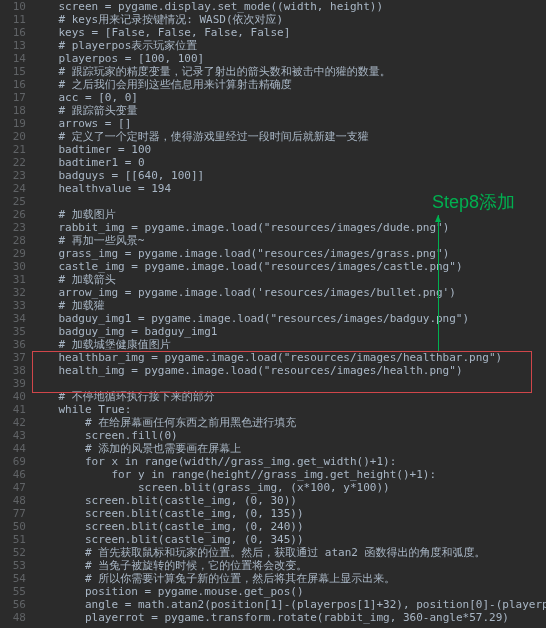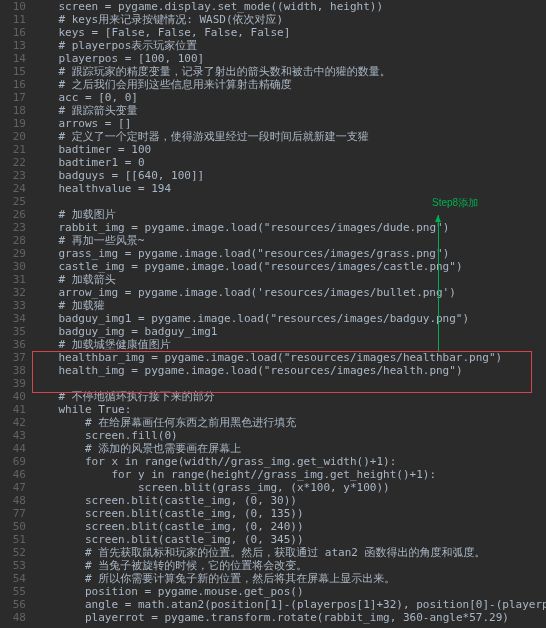--- a/index.html
+++ b/index.html
@@ -38,21 +38,21 @@
     border: 1px solid #d0464a;
     left: 32px;
     top: 351px;
     width: 498px;
     height: 40px;
     pointer-events: none;
   }
   .annotation {
     position: absolute;
     color: #00b050;
-    font-size: 10px;
+    font-size: 18px;
     font-family: sans-serif;
     left: 432px;
     top: 196px;
   }
   .arrow {
     position: absolute;
     left: 438px;
     top: 215px;
     width: 1px;
     height: 136px;

